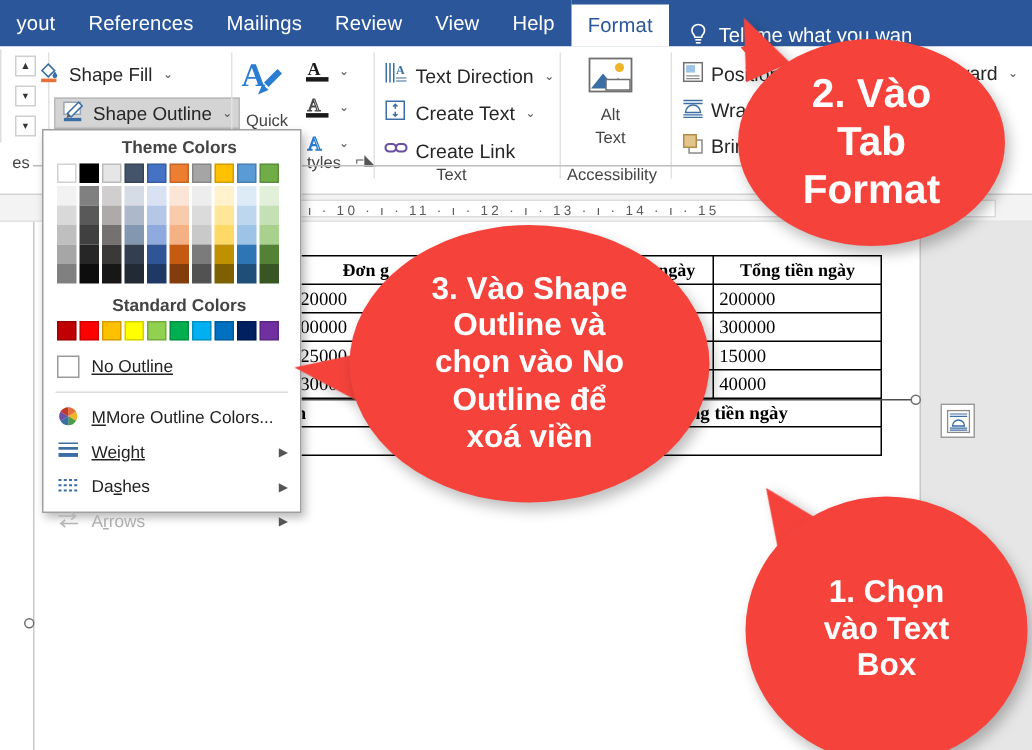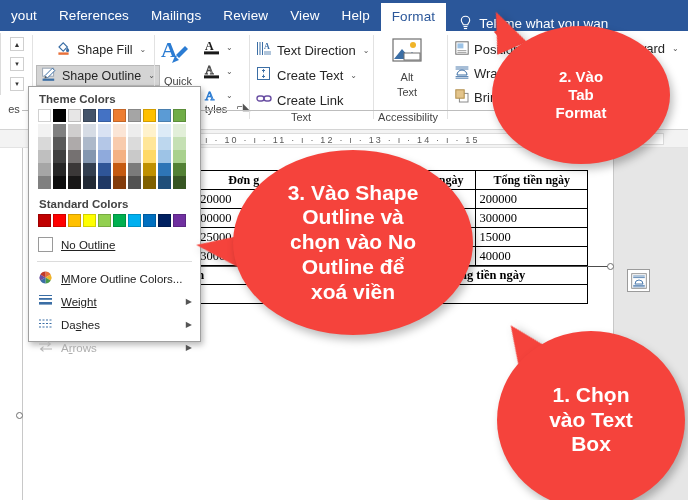--- a/index.html
+++ b/index.html
@@ -63,21 +63,21 @@
          background:#fff; display:flex; align-items:center; justify-content:center;
          font-size:7px; color:#333; }
 
   
   #dropdown{
     position:absolute; left:28px; top:86px; width:173px; height:256px;
     background:#ffffff; border:1px solid #a0a0a0;
     box-shadow:2px 3px 6px rgba(0,0,0,.28);
     z-index:40; font-size:11.5px; color:#222;
   }
-  .dd-head{ padding:6px 0 4px 10px; font-size:11.5px; color:#444; font-weight:600; }
+  .dd-head{ padding:6px 0 4px 10px; font-size:11.5px; color:#444; font-weight:600;text-align:center; }
   .swrow{ display:flex; gap:2px; padding-left:9px; }
   .sw{ width:13px; }
   .sw i{ display:block; width:13px; height:13px; border:1px solid rgba(0,0,0,.18); }
   .themecol{ display:flex; flex-direction:column; gap:0; }
   .themecol i{ border:none; border-left:1px solid rgba(255,255,255,0); }
   .ddline{ height:1px; background:#dcdcdc; margin:5px 8px; }
   .dd-item{ display:flex; align-items:center; height:23px; padding-left:9px;
             gap:8px; font-size:11.5px; }
   .dd-item .u{ text-decoration:underline; }
   .dd-item.dis{ color:#adadad; }
@@ -137,21 +137,21 @@
     background:#f5433c;
     color:#ffffff; font-weight:bold;
     display:flex; align-items:center; justify-content:center;
     text-align:center; line-height:1.18;
     box-shadow:3px 5px 9px rgba(0,0,0,.26);
     z-index:60;
   }
   .tail{ position:absolute; width:0; height:0; z-index:59;
          filter:drop-shadow(2px 3px 4px rgba(0,0,0,.22)); }
 
-  #c2{ left:492px; top:26px; width:178px; height:138px; font-size:15px; }
+  #c2{ left:492px; top:26px; width:178px; height:138px; font-size:27px; }
   #c2tail{ left:488px; top:10px;
            border-left:16px solid transparent; border-right:16px solid transparent;
            border-bottom:40px solid #f5433c; transform:rotate(-24deg); }
 
   #c3{ left:233px; top:150px; width:240px; height:185px; font-size:21px; }
   #c3tail{ left:196px; top:232px;
            border-top:16px solid transparent; border-bottom:16px solid transparent;
            border-right:44px solid #f5433c; transform:rotate(8deg); }
 
   #c1{ left:497px; top:331px; width:188px; height:178px; font-size:21px; }
@@ -191,21 +191,21 @@
 <div id="ribbon">
 
   <div class="spin" style="left:10px;top:6px;">▲</div>
   <div class="spin" style="left:10px;top:26px;">▾</div>
   <div class="spin" style="left:10px;top:46px;">▾</div>
   <div style="position:absolute;left:0;top:2px;width:1px;height:62px;background:#dcdcdc;"></div>
   <div class="grouplabel" style="left:0px;top:72px;width:28px;">es</div>
 
   <div class="vsep" style="left:32px;"></div>
 
-  <div id="shapefill-btn" style="left:52px;top:8px;">
+  <div id="shapefill-btn" style="left:21px;top:8px;">
     <span class="ico">
       <svg width="16" height="16" viewBox="0 0 16 16">
           <path d="M3 7l4.2-4.2 4.2 4.2-4.2 4.2z" fill="#ffffff" stroke="#3b6ea5" stroke-width="1.1"></path>
           <path d="M11.6 7.6c.9 1.3 1.6 2.2 1.6 2.9a1.6 1.6 0 01-3.2 0c0-.7.7-1.6 1.6-2.9z" fill="#3b6ea5"></path>
           <rect x="2.4" y="12.4" width="10.2" height="2.4" fill="#e8703a"></rect>
         </svg>
     </span>
     <span class="lbl">Shape Fill</span>
     <span class="caret">⌄</span>
   </div>

